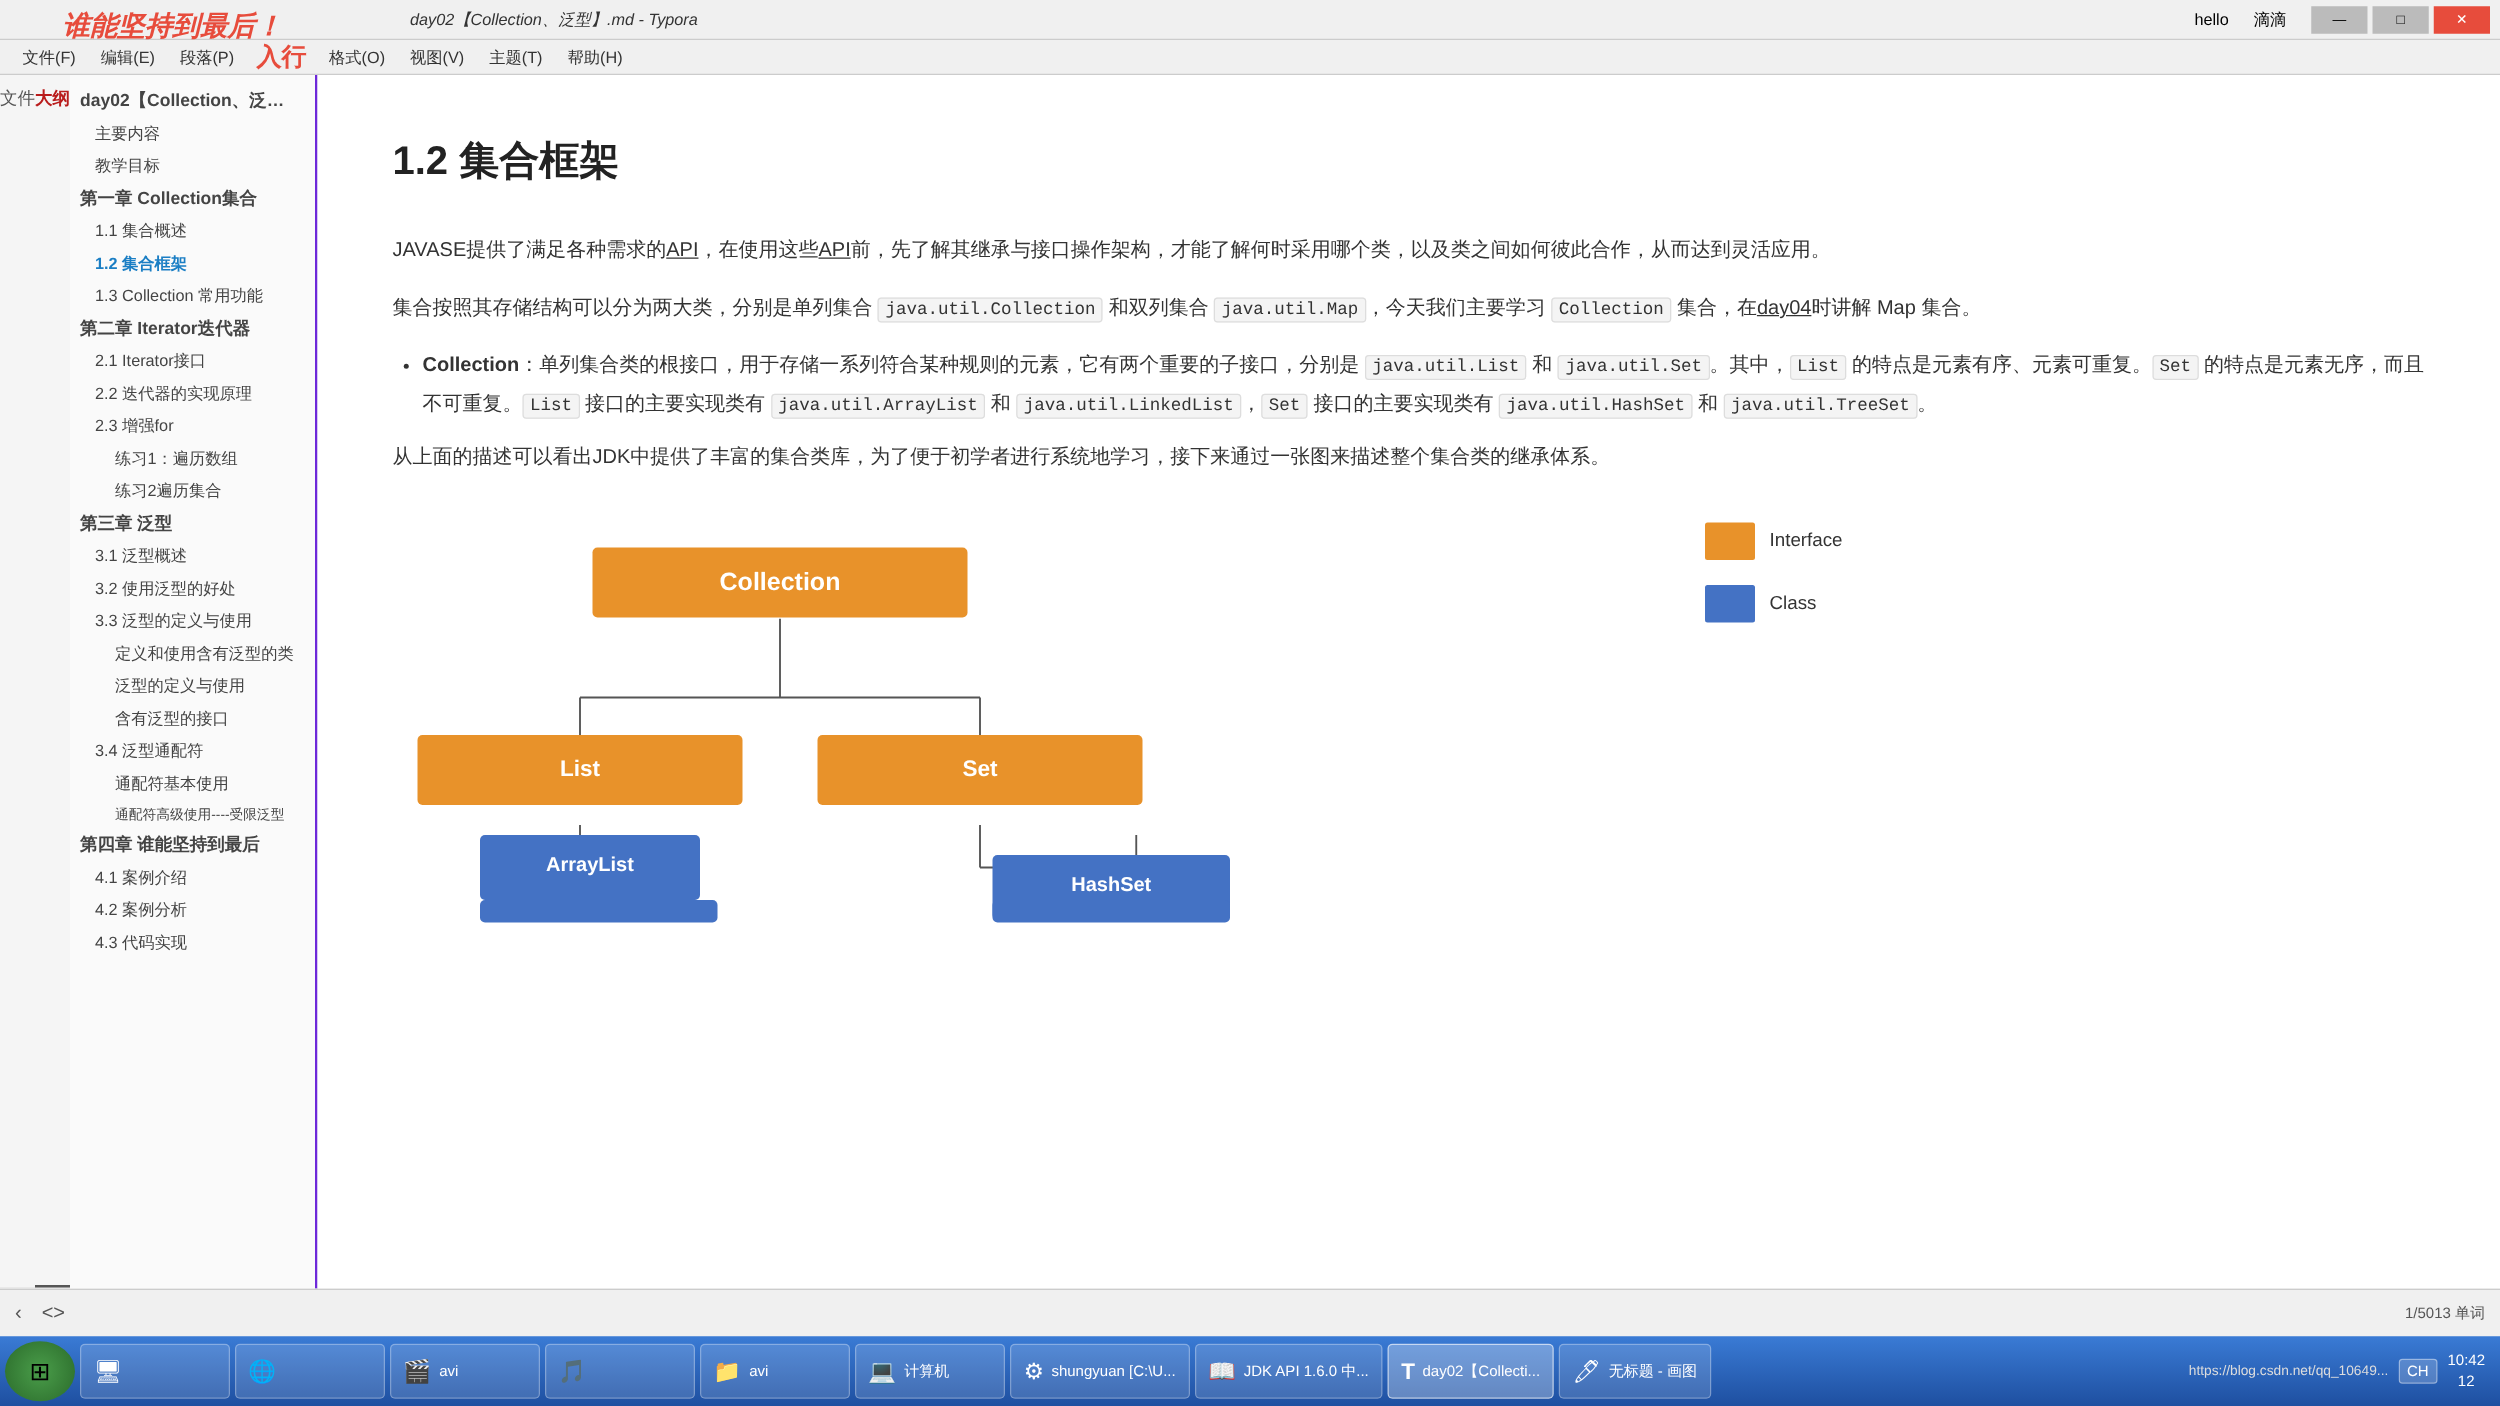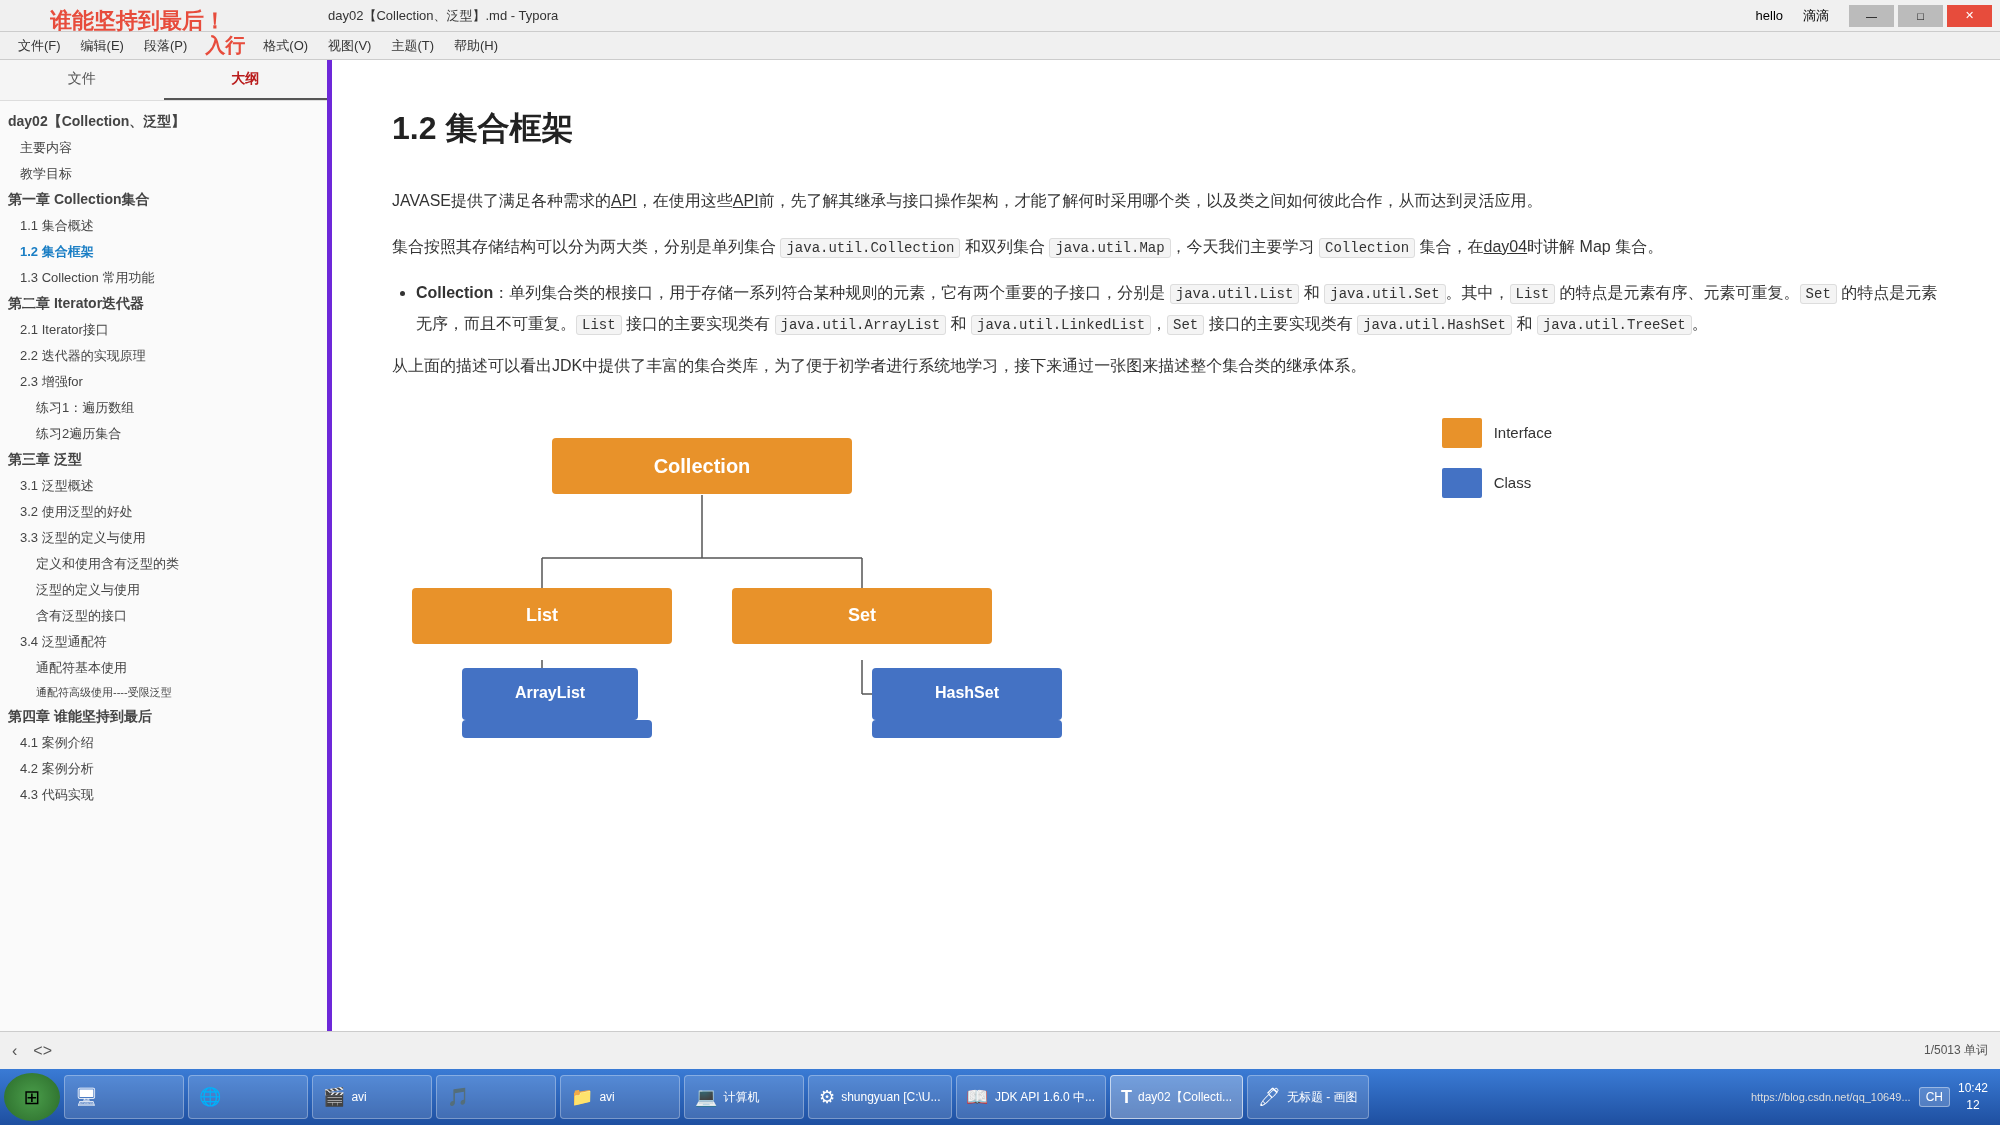--- a/index.html
+++ b/index.html
@@ -9,21 +9,21 @@
     .title-bar {
       background: #f0f0f0;
       height: 32px;
       display: flex;
       align-items: center;
       justify-content: space-between;
       padding: 0 8px;
       border-bottom: 1px solid #ccc;
       flex-shrink: 0;
     }
-    .title-bar-left { display: flex; align-items: flex-start; gap: 12px; font-size: 13px; }
+    .title-bar-left { display: flex; align-items: flex-start; gap: 12px; font-size: 13px; font-style: italic; }
     .title-bar-right { display: flex; align-items: center; gap: 20px; font-size: 13px; }
     .window-controls { display: flex; gap: 4px; }
     .win-btn { width: 45px; height: 22px; border: none; cursor: pointer; font-size: 11px; display: flex; align-items: center; justify-content: center; }
     .win-close { background: #e74c3c; color: white; }
     .win-min, .win-max { background: #bbb; }
 
     
     .menu-bar {
       background: #f0f0f0;
       height: 28px;
@@ -41,25 +41,24 @@
 
     
     .main-container {
       display: flex;
       flex: 1;
       overflow: hidden;
     }
 
     
     .sidebar {
-      width: 332px;
+      width: 254px;
       background: #fafafa;
-      border-right: 5px solid #6d28d9;
-      display: flex;
-      flex-direction: column;
+      border-right: 2px solid #6d28d9;
+      display: flex;
       flex-shrink: 0;
     }
     .sidebar-tabs {
       display: flex;
       border-bottom: 1px solid #ddd;
       background: #f5f5f5;
     }
     .sidebar-tab {
       flex: 1;
       text-align: center;
@@ -381,21 +380,21 @@
         <span>Set</span>
       </div>
 
       <div class="diag-box blue" style="left:70px; top:270px; width:176px; height:52px; font-size:16px;">
         <span>ArrayList</span>
       </div>
 
       <div class="diag-box blue" style="left:70px; top:322px; width:190px; height:18px; font-size:13px; overflow:hidden;">
       </div>
 
-      <div class="diag-box blue" style="left:480px; top:270px; width:190px; height:52px; font-size:16px;">
+      <div class="diag-box blue" style="left:480px; top:286px; width:190px; height:52px; font-size:16px;">
         <span>HashSet</span>
       </div>
 
       <div class="diag-box blue" style="left:480px; top:322px; width:190px; height:18px; overflow:hidden;">
       </div>
 
       <div class="legend">
         <div class="legend-item">
           <div class="legend-box orange"></div>
           <span>Interface</span>

